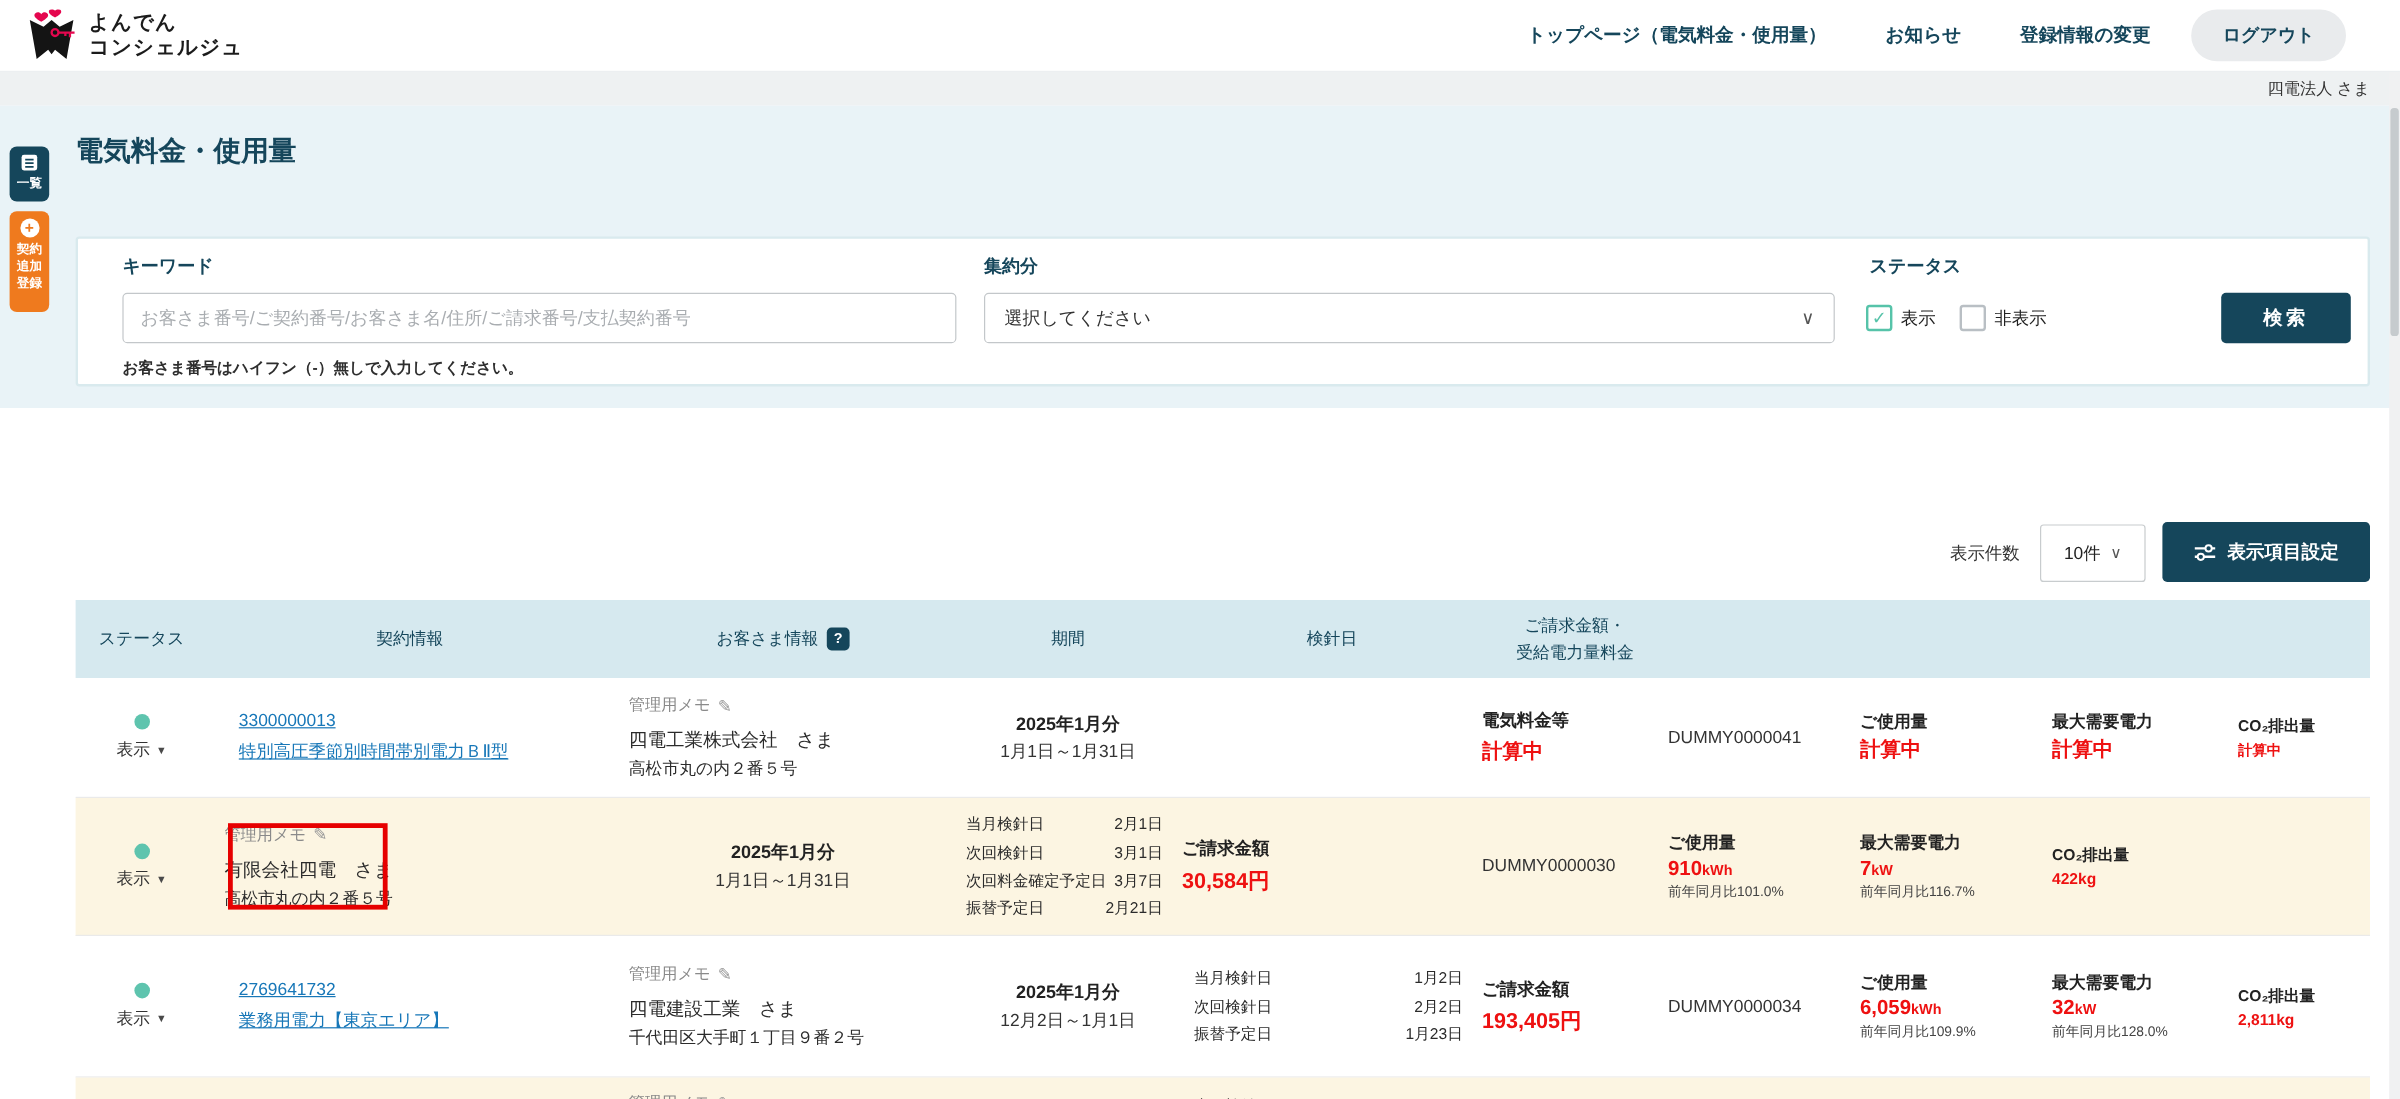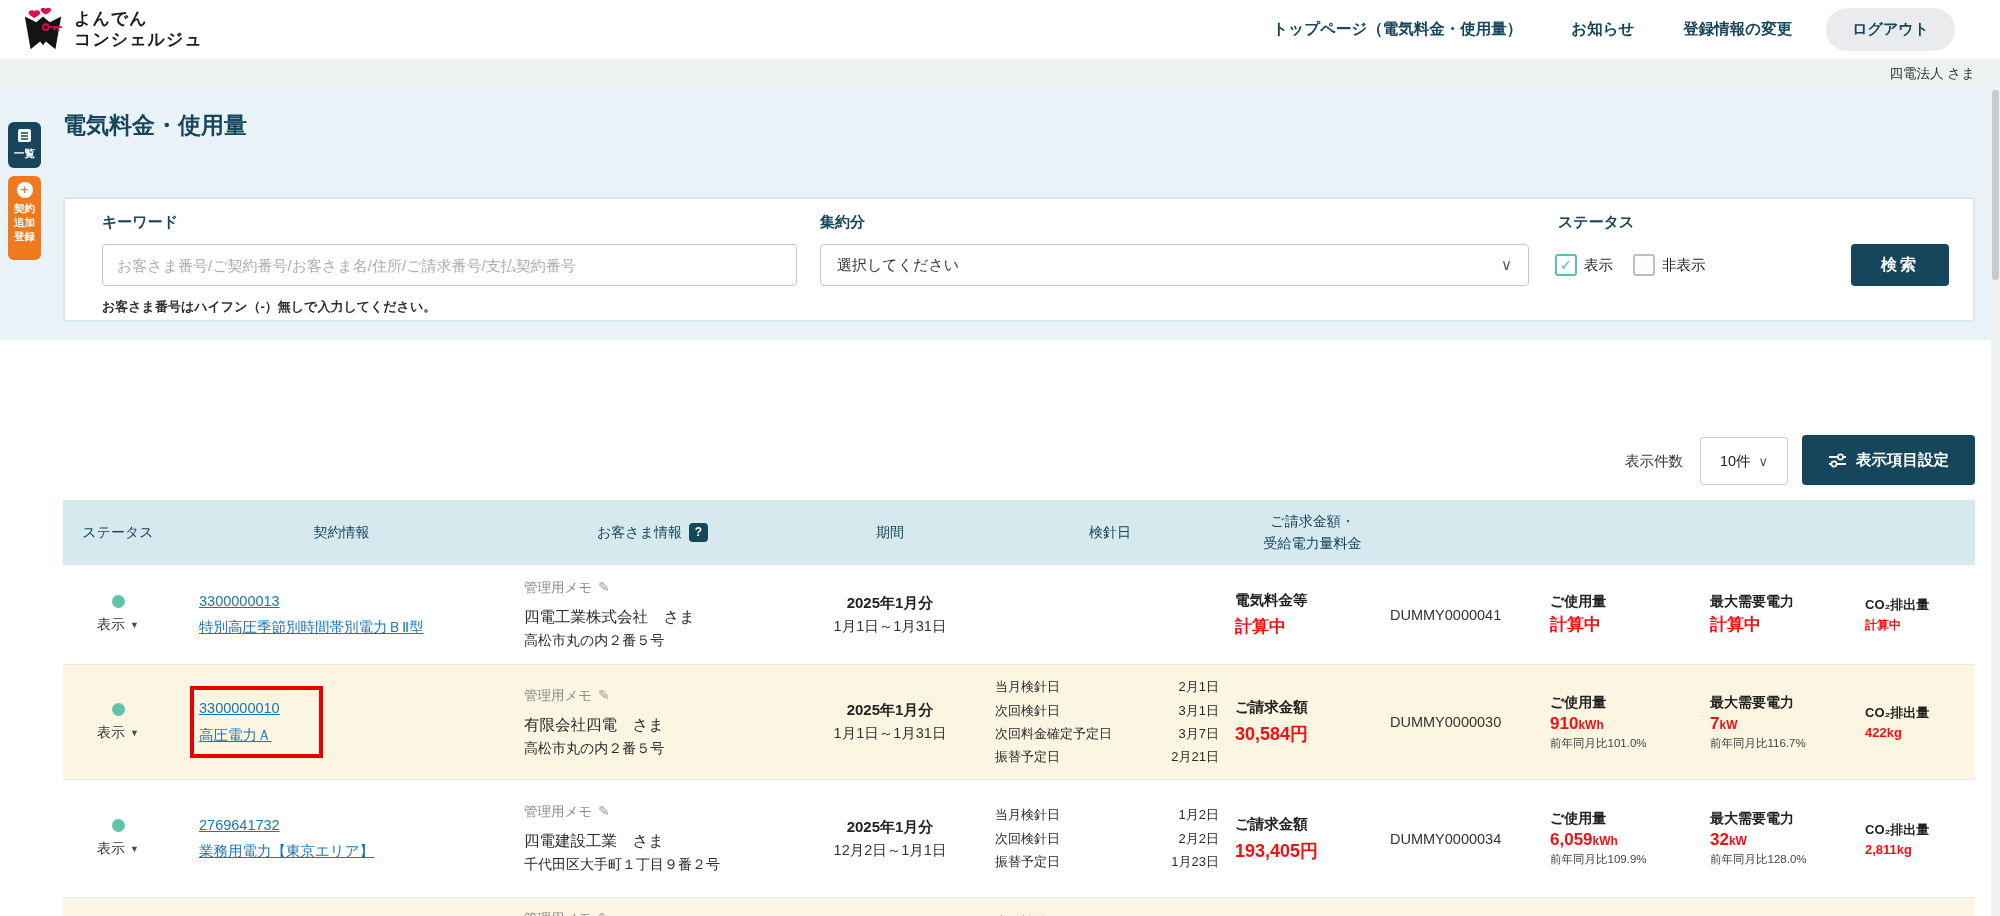--- a/index.html
+++ b/index.html
@@ -51,21 +51,21 @@
     border-radius:4px; background:#fff; display:flex; align-items:center; justify-content:space-between;
     padding:0 16px; font-size:15px; color:#333; cursor:pointer; }
   .chev { color:#555; font-size:15px; }
   .check-row { position:absolute; left:1490px; top:55px; display:flex; align-items:center; gap:20px; }
   .chk { display:flex; align-items:center; gap:7px; cursor:pointer; }
   .chk-box { width:22px; height:22px; border-radius:3px; background:#fff; display:flex;
     align-items:center; justify-content:center; }
   .chk-box.on { border:2px solid #56c3a9; color:#56c3a9; font-size:15px; font-weight:bold; }
   .chk-box.off { border:2px solid #b9bfc4; color:transparent; }
   .chk-label { font-size:14.5px; color:#222; }
-  .search-btn { position:absolute; left:1786px; top:45px; width:98px; height:42px; background:#15465b;
+  .search-btn { position:absolute; left:1786px; top:45px; width:108px; height:42px; background:#15465b;
     color:#fff; font-size:16px; font-weight:bold; letter-spacing:3px; border:none; border-radius:4px; cursor:pointer; }
 
   
   .count-label { position:absolute; left:1625px; top:452px; font-size:14.5px; color:#333; }
   .count-select { position:absolute; left:1700px; top:437px; width:88px; height:48px; border:1px solid #c8ccce;
     border-radius:3px; background:#fff; display:flex; align-items:center; justify-content:center; gap:8px;
     font-size:14.5px; color:#222; cursor:pointer; }
   .settings-btn { position:absolute; left:1802px; top:435px; width:173px; height:50px; background:#15465b;
     border:none; border-radius:4px; color:#fff; font-size:15.5px; font-weight:bold; cursor:pointer;
     display:flex; align-items:center; justify-content:center; gap:9px; }
@@ -88,21 +88,21 @@
 
   .c-status { align-items:center; }
   .dot { width:13px; height:13px; border-radius:50%; background:#5ec4ae; margin-bottom:8px; }
   .toggle { display:flex; align-items:center; gap:5px; font-size:14px; color:#333; cursor:pointer; }
   .caret { font-size:9px; color:#4a4a4a; }
 
   .c-contract { align-items:flex-start; padding-left:26px; gap:3px; }
   .c-contract a { color:#1777b8; font-size:14.5px; text-decoration:underline; line-height:1.6; cursor:pointer; }
 
   .c-customer { align-items:flex-start; padding-left:14px; }
-  .memo { display:flex; align-items:flex-start; gap:6px; font-size:13.5px; color:#8a8a8a; }
+  .memo { display:flex; align-items:center; gap:6px; font-size:13.5px; color:#8a8a8a; }
   .pencil { font-size:14px; color:#999; cursor:pointer; }
   .cname { font-size:15.5px; color:#2b2b2b; font-weight:500; margin-top:10px; }
   .addr { font-size:14px; color:#2b2b2b; margin-top:4px; }
 
   .c-period { align-items:center; text-align:center; }
   .pmonth { font-size:15px; font-weight:bold; color:#222; }
   .prange { font-size:14.5px; color:#333; margin-top:4px; }
 
   .c-meter { padding:0 16px 0 10px; font-size:13px; color:#2b2b2b; }
   .mline { display:flex; justify-content:space-between; line-height:1.8; }
@@ -282,24 +282,20 @@
     </div>
 
     <div class="trow r2 alt">
       <div class="cell c-status">
         <span class="dot"></span>
         <span class="toggle">
           <span>表示</span>
           <span class="caret">▼</span>
         </span>
       </div>
-      <div class="cell c-contract">
-        <a>3300000010</a>
-        <a>高圧電力Ａ</a>
-      </div>
       <div class="cell c-customer">
         <div class="memo">
           <span>管理用メモ</span>
           <span class="pencil">✎</span>
         </div>
         <div class="cname">有限会社四電　さま</div>
         <div class="addr">高松市丸の内２番５号</div>
       </div>
       <div class="cell c-period">
         <div class="pmonth">2025年1月分</div>

